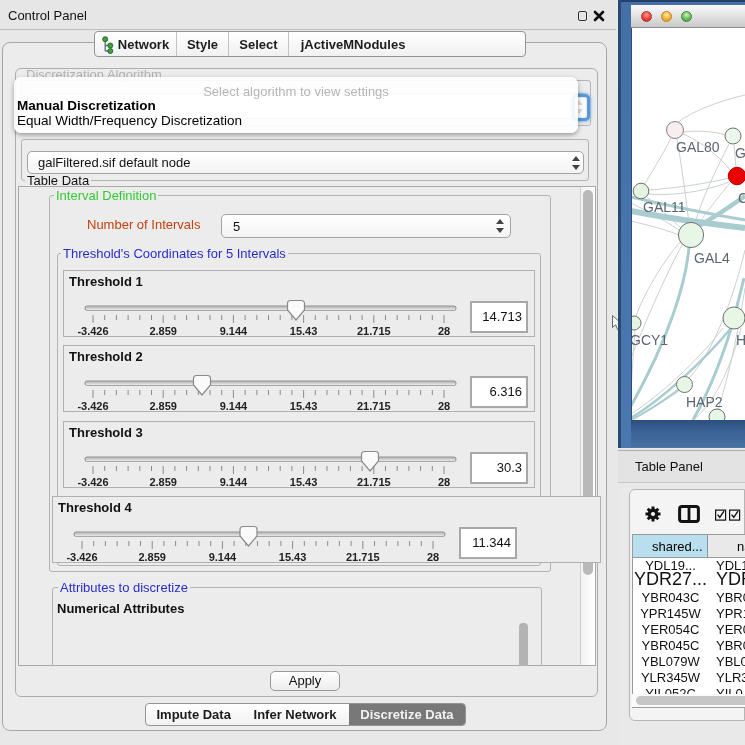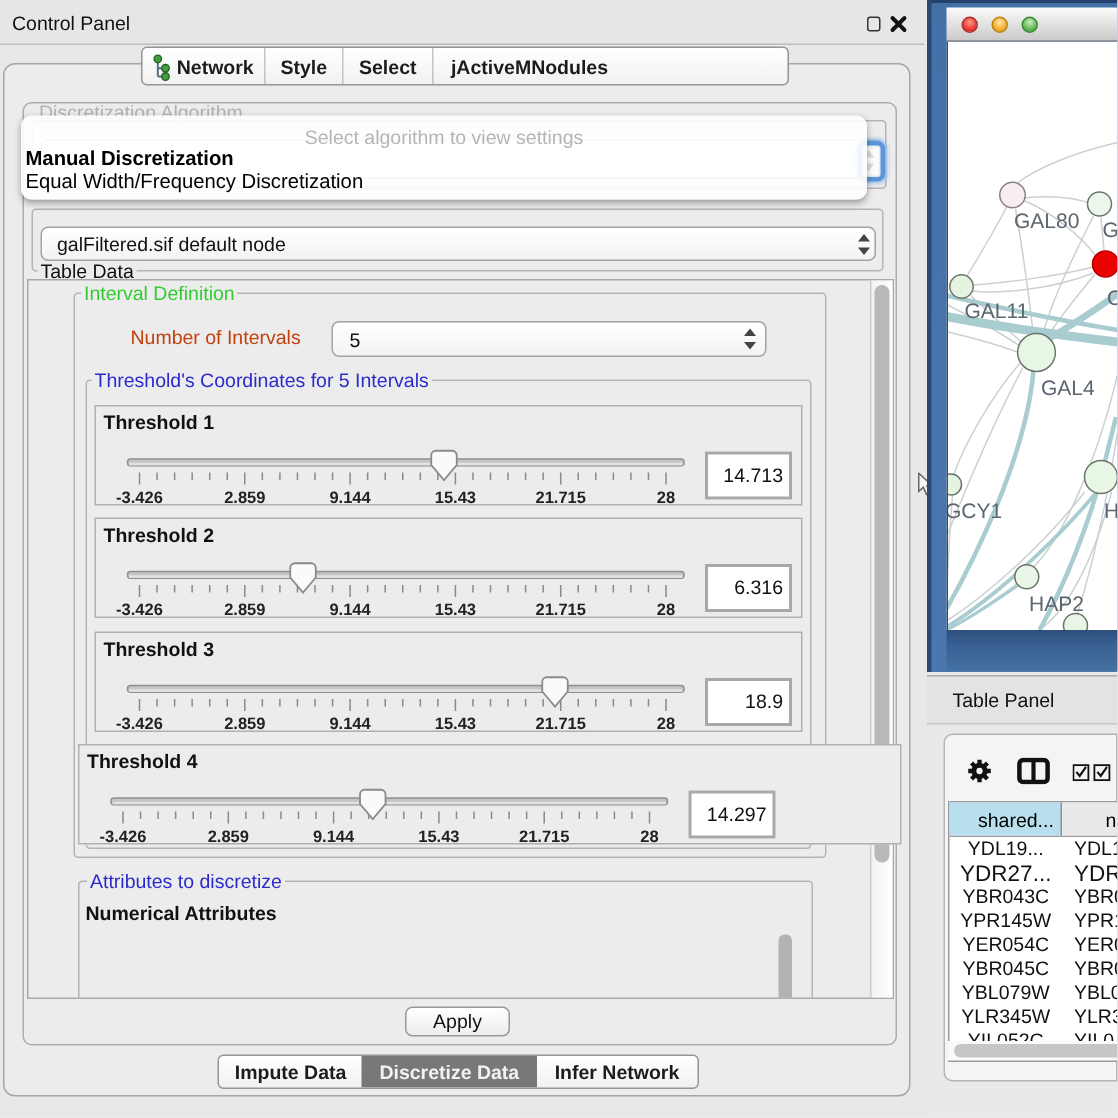--- a/index.html
+++ b/index.html
@@ -208,21 +208,21 @@
         <line x1="380" y1="20" x2="380" y2="28" stroke="#8a8a8a" stroke-width="1"></line>
         <text x="29" y="40" text-anchor="middle" font-size="11" font-weight="bold" fill="#222" font-family="Liberation Sans, sans-serif">-3.426</text>
         <text x="99.2" y="40" text-anchor="middle" font-size="11" font-weight="bold" fill="#222" font-family="Liberation Sans, sans-serif">2.859</text>
         <text x="169.4" y="40" text-anchor="middle" font-size="11" font-weight="bold" fill="#222" font-family="Liberation Sans, sans-serif">9.144</text>
         <text x="239.60000000000002" y="40" text-anchor="middle" font-size="11" font-weight="bold" fill="#222" font-family="Liberation Sans, sans-serif">15.43</text>
         <text x="309.8" y="40" text-anchor="middle" font-size="11" font-weight="bold" fill="#222" font-family="Liberation Sans, sans-serif">21.715</text>
         <text x="380" y="40" text-anchor="middle" font-size="11" font-weight="bold" fill="#222" font-family="Liberation Sans, sans-serif">28</text>
         <path d="M300.5,5.5 h11 a3,3 0 0 1 3,3 v6.5 l-8.5,10 l-8.5,-10 v-6.5 a3,3 0 0 1 3,-3 z" fill="#fafafa" stroke="#8a8a8a" stroke-width="1.2"></path>
       </svg>
       <div style="position:absolute;left:406px;top:30px;width:58px;height:32px;background:#fff;border:2px solid #a8a8a8;"></div>
-      <div style="position:absolute;left:406px;top:38px;width:52px;text-align:right;font-size:13px;color:#111;">18.9</div>
+      <div style="position:absolute;left:406px;top:38px;width:52px;text-align:right;font-size:13px;color:#111;">30.3</div>
     </div>
     <div class="abs" style="left: 52px; top: 496px; width: 549px; height: 67px; border: 1px solid rgb(176, 176, 176); background: rgb(236, 236, 236);">
       <div style="position:absolute;left:5px;top:3px;font-size:13px;font-weight:bold;color:#111;">Threshold 4</div>
       <svg style="position:absolute;left:0;top:24px;" width="472" height="43" viewBox="0 0 472 43">
         <rect x="21" y="11" width="371" height="4.5" rx="2" fill="#c4c4c4" stroke="#8f8f8f" stroke-width="1"></rect>
         <rect x="22" y="13.5" width="369" height="1.8" fill="#e2e2e2"></rect>
         <line x1="29" y1="20" x2="29" y2="28" stroke="#8a8a8a" stroke-width="1"></line>
         <line x1="40.7" y1="20" x2="40.7" y2="25" stroke="#8a8a8a" stroke-width="1"></line>
         <line x1="52.4" y1="20" x2="52.4" y2="25" stroke="#8a8a8a" stroke-width="1"></line>
         <line x1="64.1" y1="20" x2="64.1" y2="25" stroke="#8a8a8a" stroke-width="1"></line>
@@ -255,37 +255,37 @@
         <line x1="380" y1="20" x2="380" y2="28" stroke="#8a8a8a" stroke-width="1"></line>
         <text x="29" y="40" text-anchor="middle" font-size="11" font-weight="bold" fill="#222" font-family="Liberation Sans, sans-serif">-3.426</text>
         <text x="99.2" y="40" text-anchor="middle" font-size="11" font-weight="bold" fill="#222" font-family="Liberation Sans, sans-serif">2.859</text>
         <text x="169.4" y="40" text-anchor="middle" font-size="11" font-weight="bold" fill="#222" font-family="Liberation Sans, sans-serif">9.144</text>
         <text x="239.60000000000002" y="40" text-anchor="middle" font-size="11" font-weight="bold" fill="#222" font-family="Liberation Sans, sans-serif">15.43</text>
         <text x="309.8" y="40" text-anchor="middle" font-size="11" font-weight="bold" fill="#222" font-family="Liberation Sans, sans-serif">21.715</text>
         <text x="380" y="40" text-anchor="middle" font-size="11" font-weight="bold" fill="#222" font-family="Liberation Sans, sans-serif">28</text>
         <path d="M190,5.5 h11 a3,3 0 0 1 3,3 v6.5 l-8.5,10 l-8.5,-10 v-6.5 a3,3 0 0 1 3,-3 z" fill="#fafafa" stroke="#8a8a8a" stroke-width="1.2"></path>
       </svg>
       <div style="position:absolute;left:406px;top:30px;width:58px;height:32px;background:#fff;border:2px solid #a8a8a8;"></div>
-      <div style="position:absolute;left:406px;top:38px;width:52px;text-align:right;font-size:13px;color:#111;">14.297</div>
+      <div style="position:absolute;left:406px;top:38px;width:52px;text-align:right;font-size:13px;color:#111;">11.344</div>
     </div>
   </div>
 
 <div class="abs" style="left:19px;top:574px;width:560px;height:92px;overflow:hidden;">
   <div class="abs" style="left:33px;top:13px;width:490px;height:100px;border:1px solid #b3b3b3;border-radius:3px;"></div>
   <div class="lbl" style="left:39px;top:6px;font-size:13px;color:#2b2bcc;background:#ececec;padding:0 2px;">Attributes to discretize</div>
   <div class="lbl" style="left:38px;top:27px;font-size:13px;font-weight:bold;color:#111;">Numerical Attributes</div>
   <div class="abs" style="left:500px;top:49px;width:9px;height:55px;background:#b3b3b3;border-radius:4px;"></div>
 </div>
 
 <div class="abs" style="left:270px;top:671px;width:70px;height:20px;background:linear-gradient(#ffffff,#ededed);border:1px solid #999;border-radius:5px;text-align:center;font-size:13px;color:#111;line-height:18px;">Apply</div>
 
 <div class="abs" style="left:145px;top:703px;width:321px;height:23px;background:linear-gradient(#ffffff,#f1f1f1);border:1px solid #959595;border-radius:4px;overflow:hidden;display:flex;font-size:13px;font-weight:bold;color:#1c1c1c;">
   <div style="width:96px;display:flex;align-items:center;justify-content:center;">Impute Data</div>
+  <div style="width:108px;display:flex;align-items:center;justify-content:center;">Infer Network</div>
   <div style="width:117px;display:flex;align-items:center;justify-content:center;background:#787878;color:#f2f2f2;">Discretize Data</div>
-  <div style="width:108px;display:flex;align-items:center;justify-content:center;">Infer Network</div>
 </div>
 
 <div class="abs" style="left:14px;top:77px;width:564px;height:56px;background:rgba(255,255,255,0.9);border-radius:7px;box-shadow:0 2px 5px rgba(0,0,0,0.35);"></div>
 <div class="lbl" style="left:14px;top:84px;width:564px;text-align:center;font-size:13px;color:#b5b5b5;">Select algorithm to view settings</div>
 <div class="lbl" style="left:17px;top:98px;font-size:13.5px;font-weight:bold;color:#000;">Manual Discretization</div>
 <div class="lbl" style="left:17px;top:112.5px;font-size:13.5px;color:#000;">Equal Width/Frequency Discretization</div>
 
 <svg class="abs" style="left:611px;top:315px;" width="11" height="17" viewBox="0 0 11 17">
     <path d="M1.5 0.5 L1.5 12.5 L4.6 9.8 L6.6 14.6 L9 13.5 L7 8.9 L10.2 8.4 Z" fill="#f5f5f5" stroke="#666" stroke-width="1"></path>
   </svg>
@@ -381,21 +381,21 @@
 <div class="abs" style="left:632px;top:534px;width:113px;height:174px;background:#fff;border-left:1px solid #9a9a9a;overflow:hidden;">
   <div style="display:flex;height:24px;border-top:1px solid #9a9a9a;border-bottom:1px solid #9a9a9a;font-size:13px;">
     <div style="flex:0 0 75px;background:#b9dfee;border-right:1px solid #7d98a5;display:flex;align-items:center;padding-left:19px;">shared...</div>
     <div style="flex:1 1 auto;min-width:0;background:#e9e9e9;display:flex;align-items:center;padding-left:29px;overflow:hidden;">na</div>
   </div>
   <div id="tablerows">
       <div style="display:flex;height:16px;font-size:13px;color:#111;">
         <div style="flex:0 0 75px;text-align:center;">YDL19...</div>
         <div style="flex:1 1 auto;min-width:0;overflow:hidden;padding-left:8px;">YDL1</div>
       </div>
-      <div style="display:flex;height:16px;font-size:15px;color:#111;">
+      <div style="display:flex;height:16px;font-size:18px;color:#111;align-items:flex-end;">
         <div style="flex:0 0 75px;text-align:center;">YDR27...</div>
         <div style="flex:1 1 auto;min-width:0;overflow:hidden;padding-left:8px;">YDR2</div>
       </div>
       <div style="display:flex;height:16px;font-size:13px;color:#111;">
         <div style="flex:0 0 75px;text-align:center;">YBR043C</div>
         <div style="flex:1 1 auto;min-width:0;overflow:hidden;padding-left:8px;">YBR0</div>
       </div>
       <div style="display:flex;height:16px;font-size:13px;color:#111;">
         <div style="flex:0 0 75px;text-align:center;">YPR145W</div>
         <div style="flex:1 1 auto;min-width:0;overflow:hidden;padding-left:8px;">YPR1</div>

